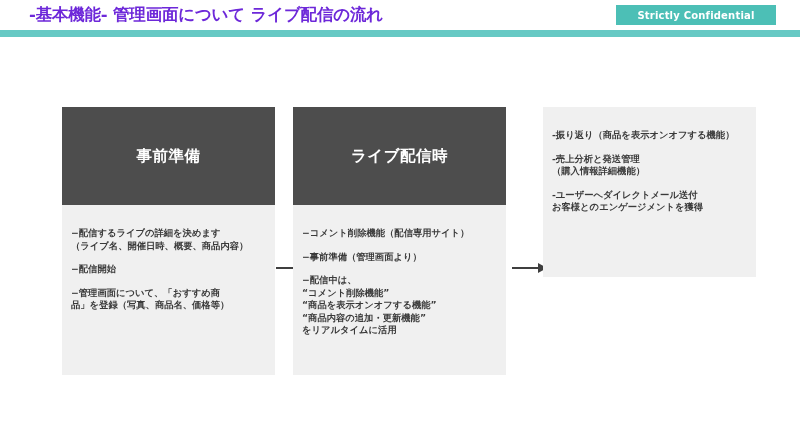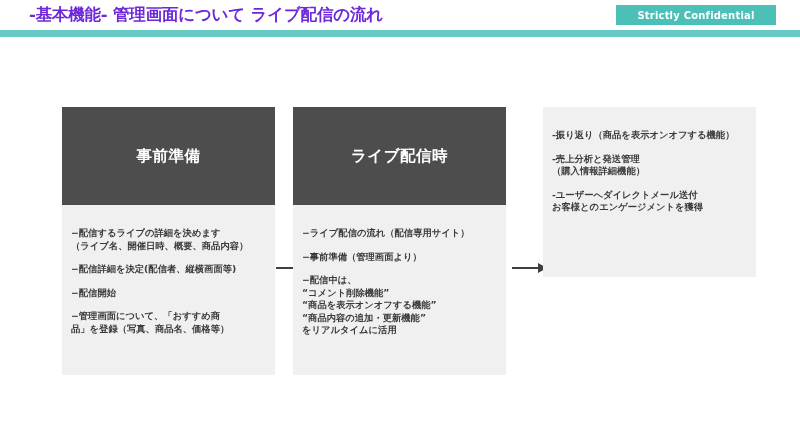--- a/index.html
+++ b/index.html
@@ -151,38 +151,37 @@
 
   <div class="flow">
 
     <div class="col col-0">
       <div class="col-head">
         <div class="col-head-label">事前準備</div>
       </div>
       <div class="col-body">
         <div class="bullet">−配信するライブの詳細を決めます
 （ライブ名、開催日時、概要、商品内容）</div>
-        <div class="bullet">−配信詳細を決定(配信者、縦横画面等)</div>
         <div class="bullet">−配信開始</div>
         <div class="bullet">−管理画面について、「おすすめ商
 品」を登録（写真、商品名、価格等）</div>
       </div>
     </div>
 
     <div class="arrow arrow-0">
       <div class="arrow-line"></div>
       <div class="arrow-head"></div>
     </div>
 
     <div class="col col-1">
       <div class="col-head">
         <div class="col-head-label">ライブ配信時</div>
       </div>
       <div class="col-body">
-        <div class="bullet">−ライブ配信の流れ（配信専用サイト）</div>
+        <div class="bullet">−コメント削除機能（配信専用サイト）</div>
         <div class="bullet">−事前準備（管理画面より）</div>
         <div class="bullet">−配信中は、
   “コメント削除機能”
   “商品を表示オンオフする機能”
   “商品内容の追加・更新機能”
   をリアルタイムに活用</div>
       </div>
     </div>
 
     <div class="arrow arrow-1">

